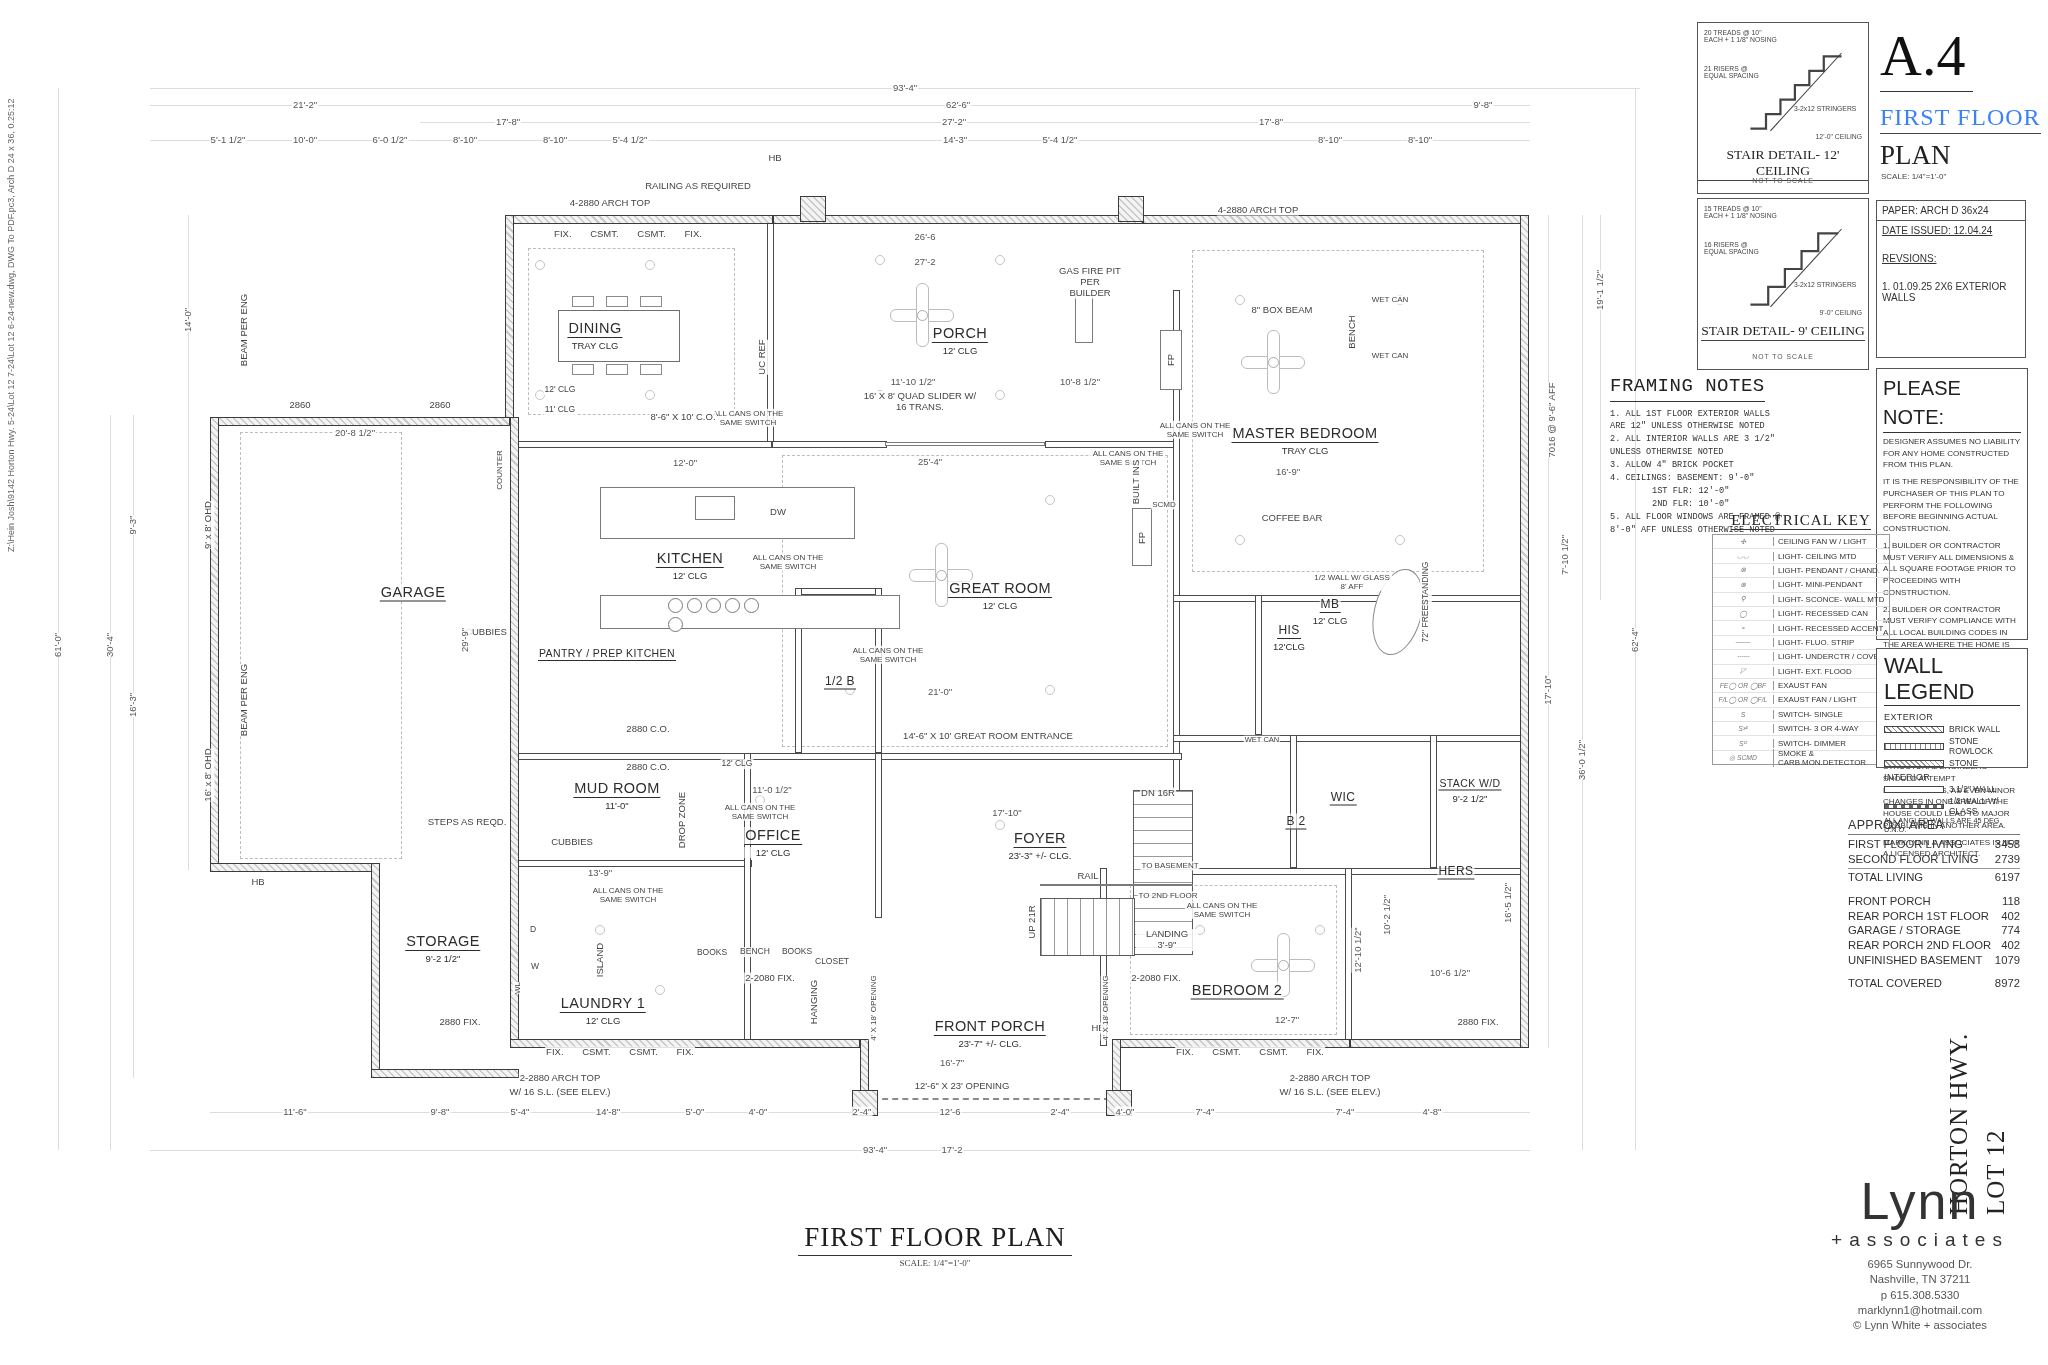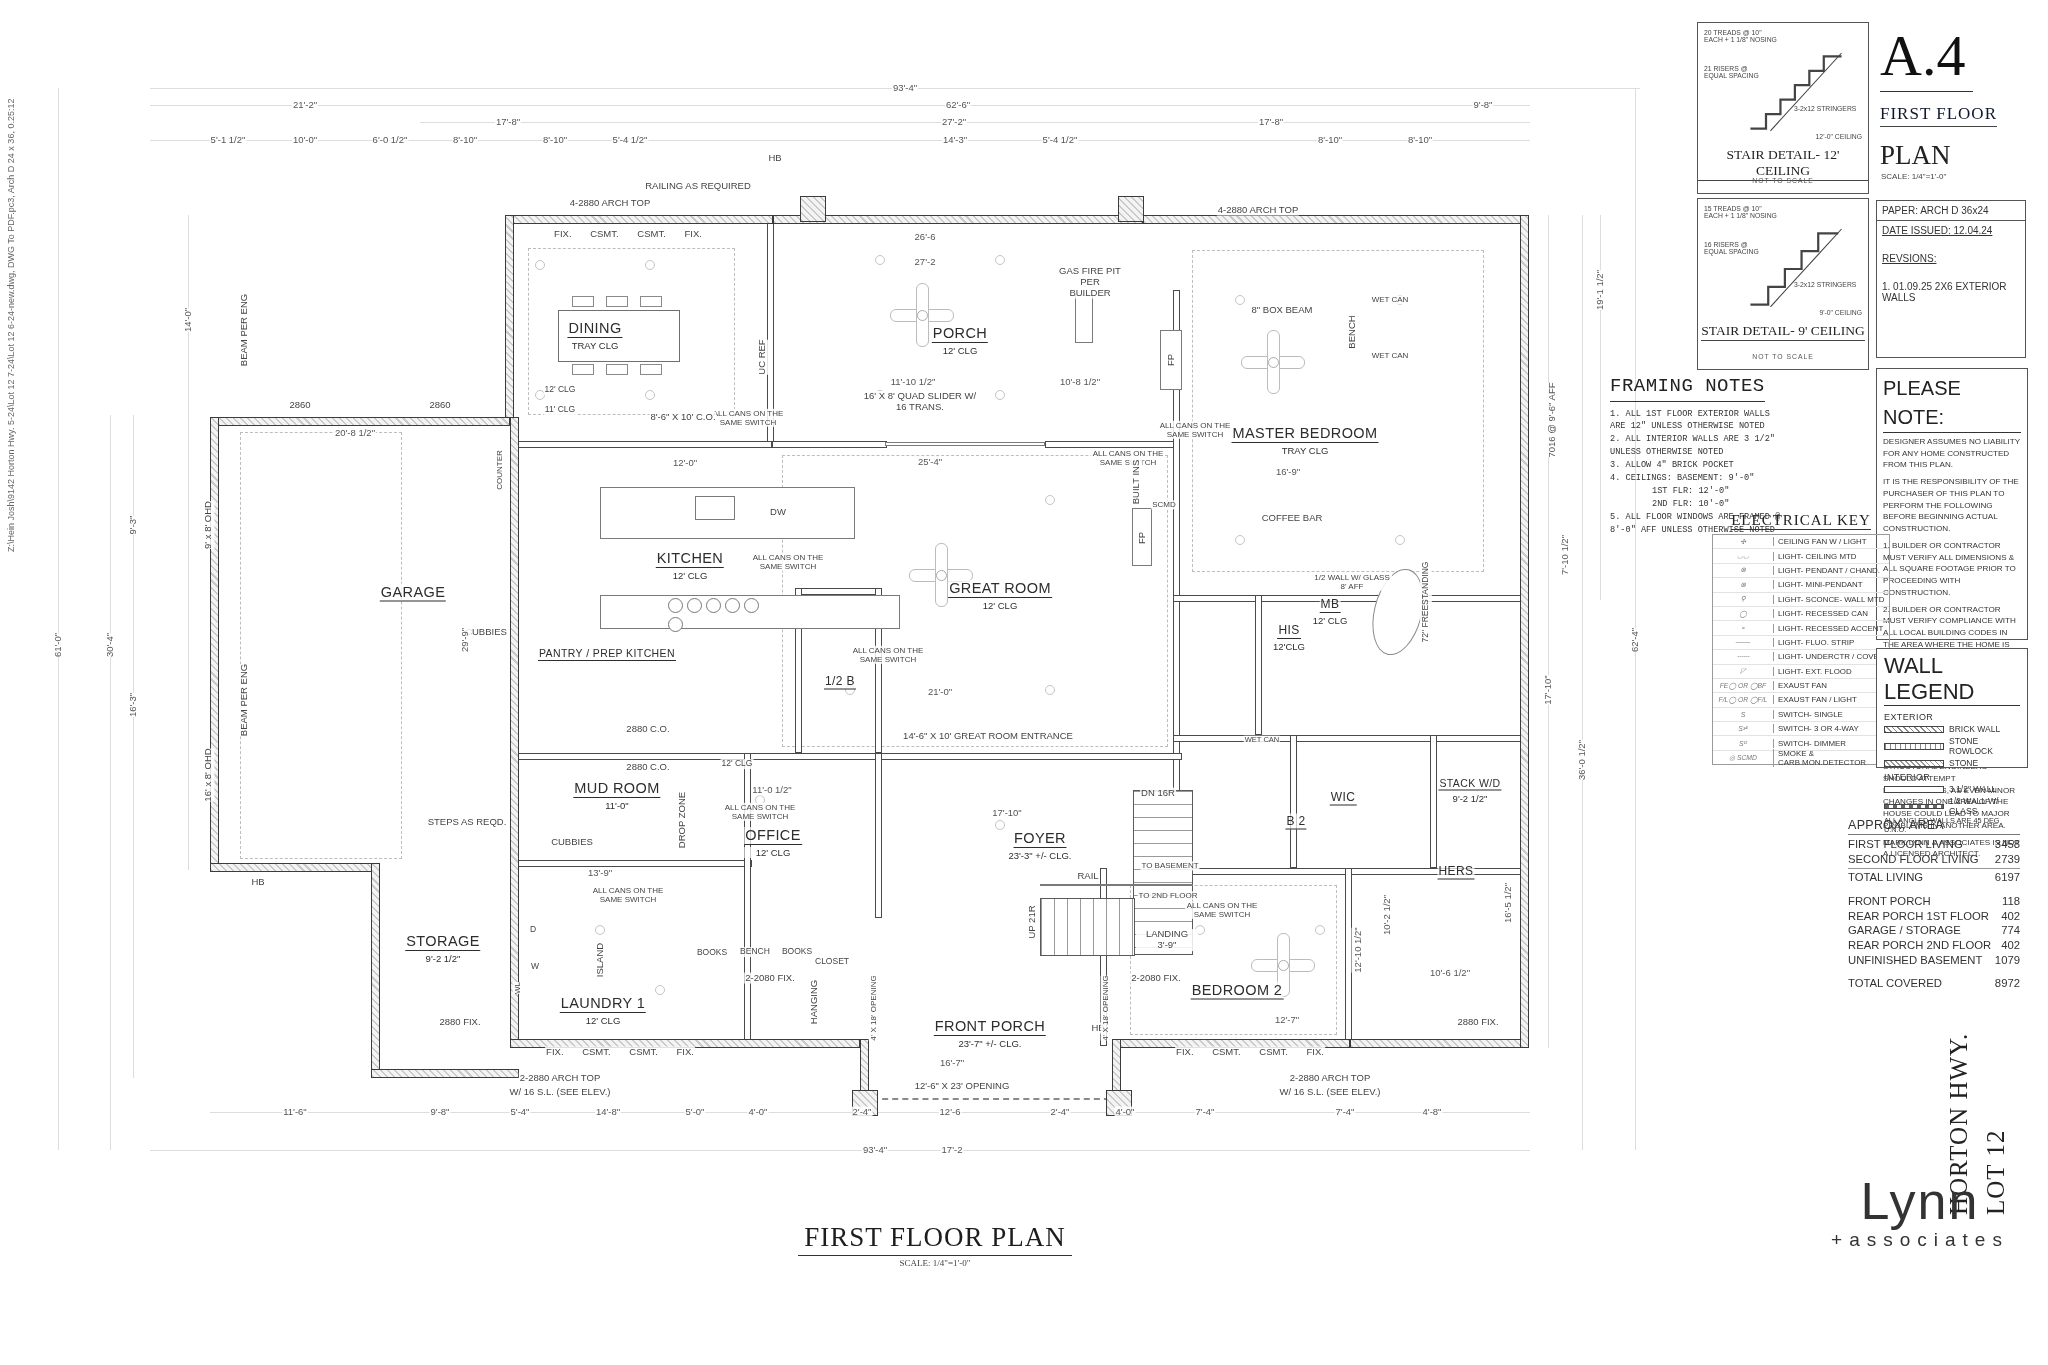--- a/index.html
+++ b/index.html
@@ -38,22 +38,22 @@
   .room{position:absolute;transform:translate(-50%,-50%);text-align:center;z-index:7;color:#2d2d2d;}
   .rname{display:inline-block;font-size:14.5px;letter-spacing:.4px;border-bottom:1px solid #2d2d2d;padding:0 1px 1px;background:rgba(255,255,255,.7);}
   .rsub{display:block;font-size:9.5px;margin-top:2px;background:rgba(255,255,255,.7);}
   .room.sm .rname{font-size:12px;}
   .room.xs .rname{font-size:10.5px;}
   
   .box{position:absolute;box-sizing:border-box;border:1.2px solid #555;background:#fff;z-index:8;}
   .serif{font-family:"Liberation Serif",serif;}
   .sheetno{position:absolute;left:1880px;top:22px;font-family:"Liberation Serif",serif;
            font-size:58px;color:#111;border-bottom:1.5px solid #333;padding:0 8px 2px 0;z-index:8;}
-  .t1{position:absolute;left:1880px;top:104px;font-family:"Liberation Serif",serif;font-size:17px;
-      letter-spacing:1px;color:#0f172a;border-bottom:1.2px solid #444;padding-bottom:2px;z-index:8;}
+  .t1{position:absolute;left:1880px;top:104px;font-family:"Liberation Serif",serif;font-size:24px;
+      letter-spacing:1px;color:#3b82f6;border-bottom:1.2px solid #444;padding-bottom:2px;z-index:8;}
   .t2{position:absolute;left:1880px;top:140px;font-family:"Liberation Serif",serif;font-size:27px;color:#222;z-index:8;}
   .t3{position:absolute;left:1881px;top:172px;font-size:8px;color:#444;z-index:8;}
   .stairbox{padding:5px;font-size:6.8px;color:#444;}
   .stitle{font-family:"Liberation Serif",serif;font-size:13.5px;text-align:center;color:#222;
           border-bottom:1px solid #444;display:inline-block;padding-bottom:1px;}
   .snts{font-size:6.8px;text-align:center;letter-spacing:1px;margin-top:2px;color:#555;}
   .infobox{font-size:10px;color:#333;}
   .infobox .r1{border-bottom:1px solid #555;padding:4px 5px;}
   .infobox .r2{padding:4px 5px 16px;}
   .u{text-decoration:underline;}
@@ -610,13 +610,20 @@
       <span>8972</span>
     </div>
 </div>
 
 <div class="proj" style="left:1945px;top:1030px;height:185px">HORTON HWY.</div>
 <div class="proj" style="left:1982px;top:1075px;height:140px">LOT 12</div>
 
 <div class="brand">
   <div class="nm">Lynn</div>
   <div class="as">+associates</div>
+  <div class="ad">
+    <div>6965 Sunnywood Dr.</div>
+    <div>Nashville, TN 37211</div>
+    <div>p 615.308.5330</div>
+    <div>marklynn1@hotmail.com</div>
+    <div>© Lynn White + associates</div>
+  </div>
 </div>
 
 </body></html>

